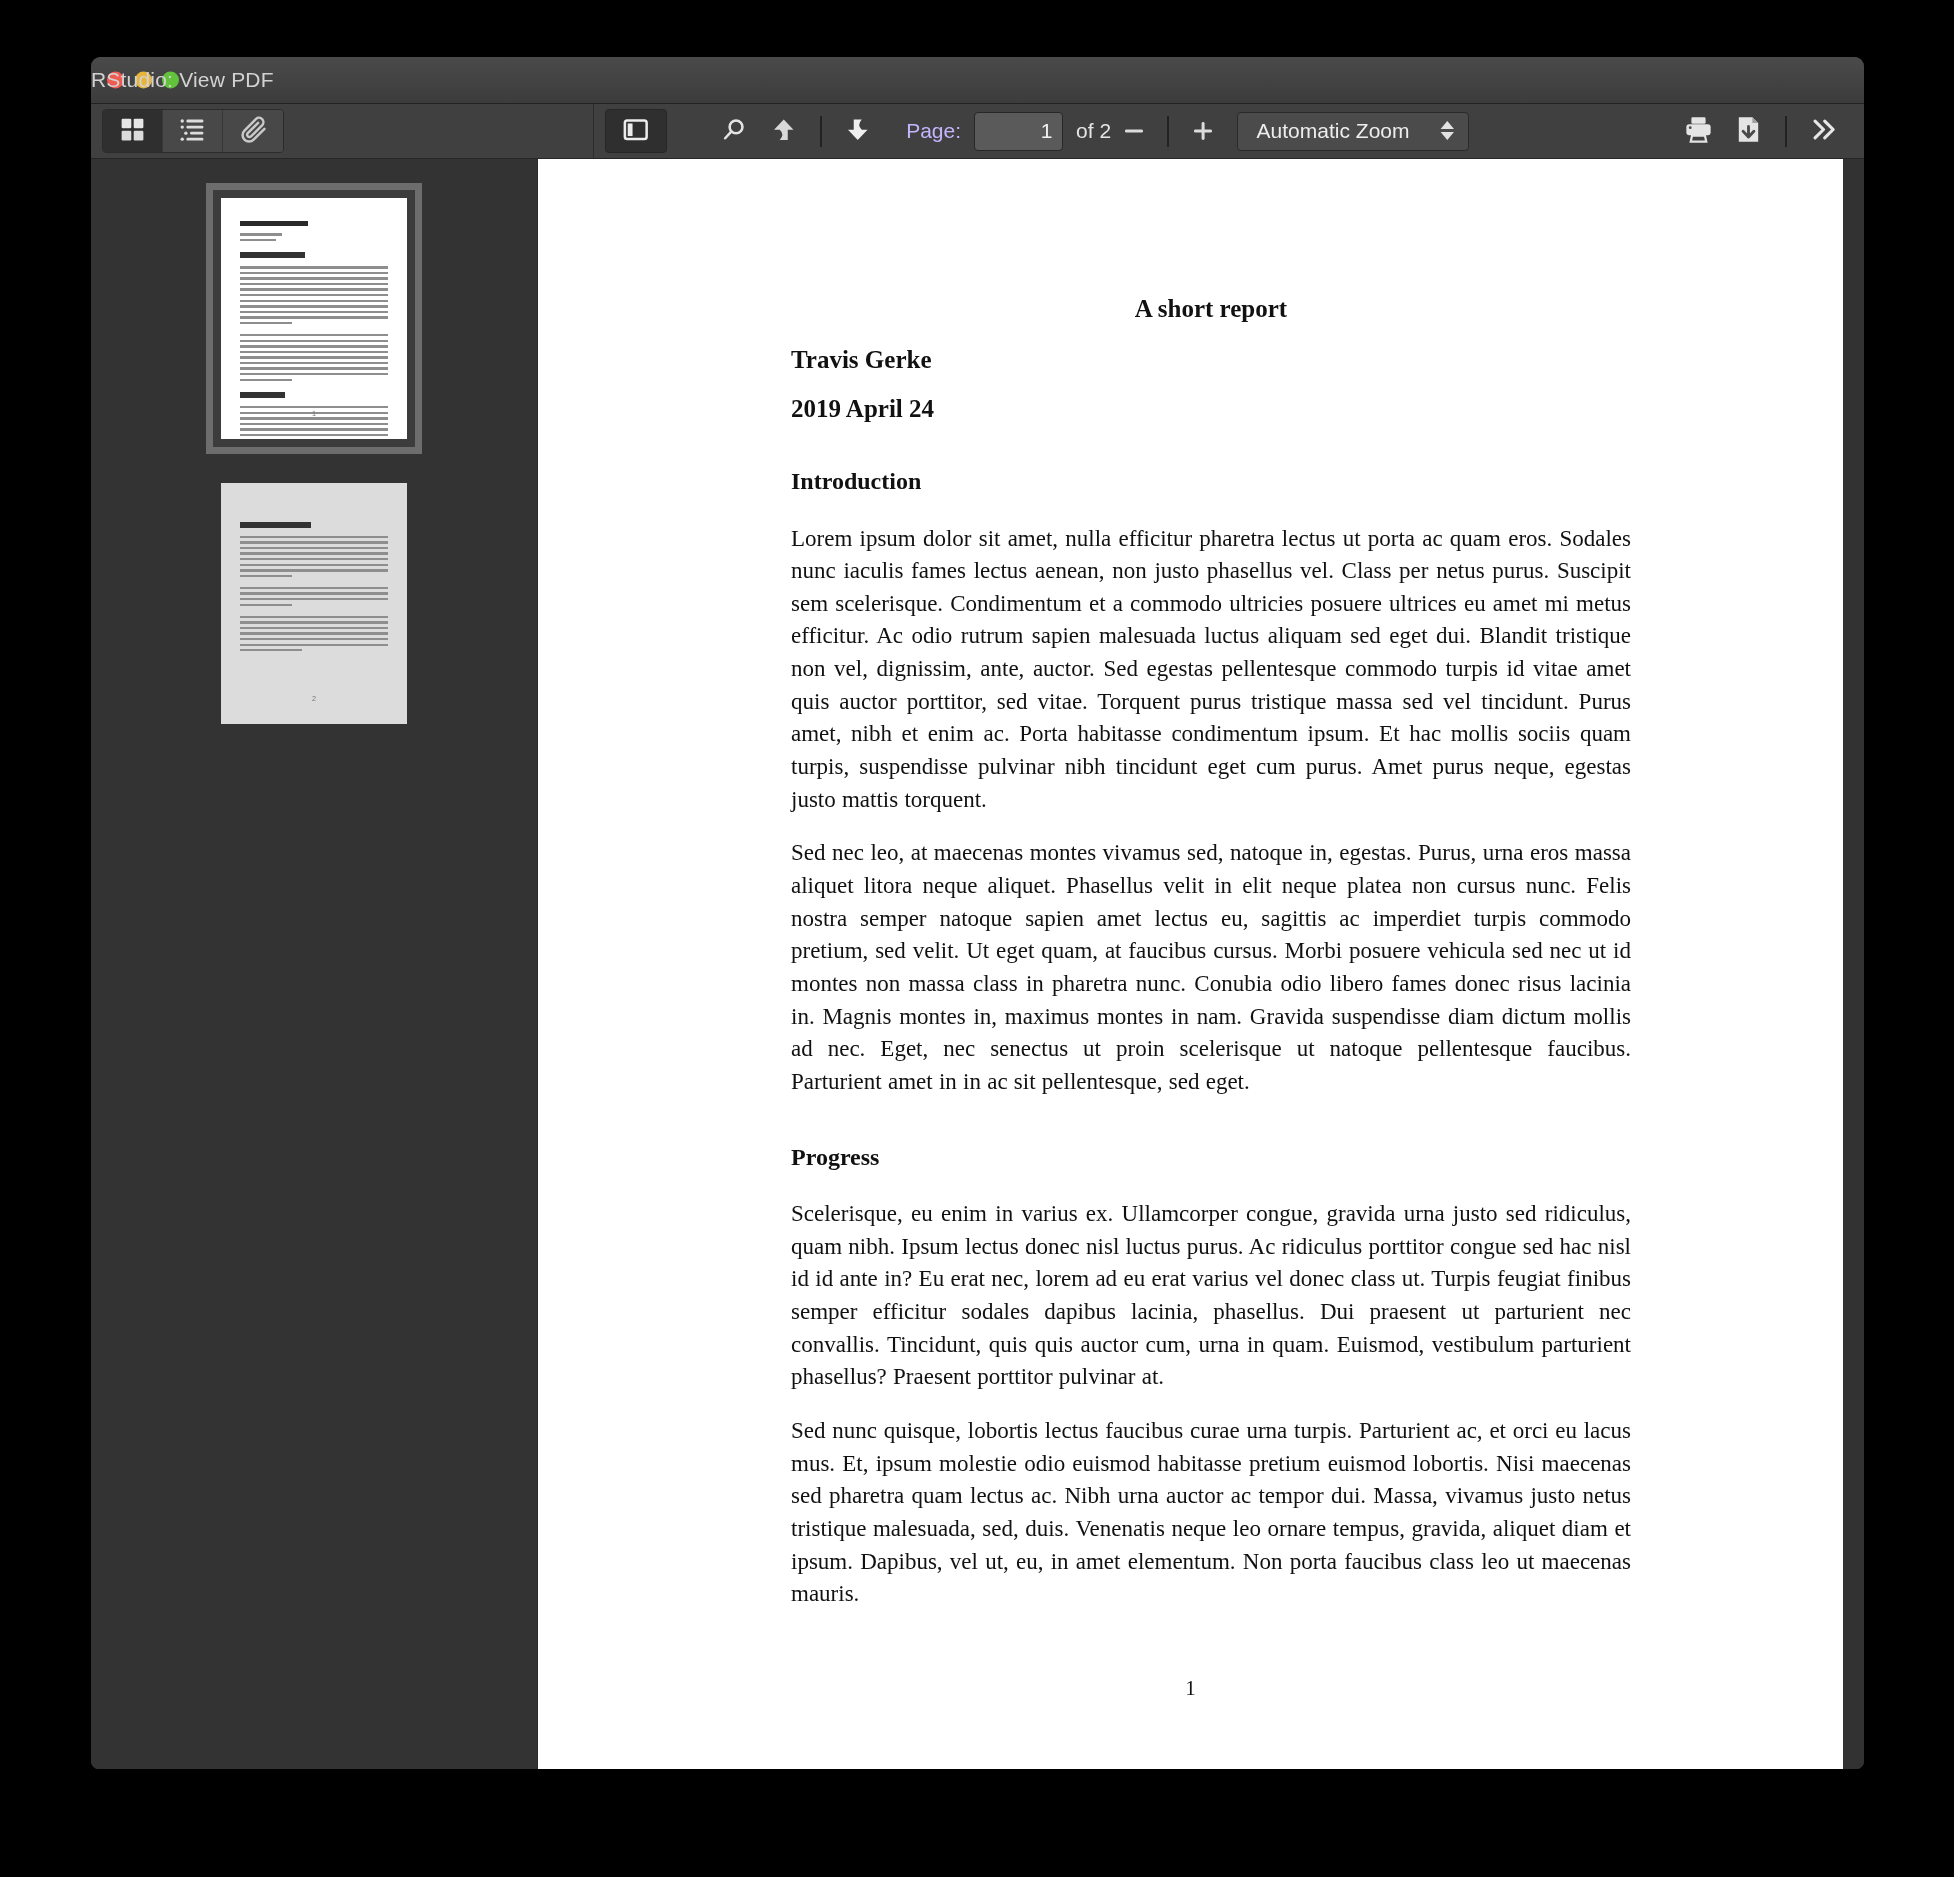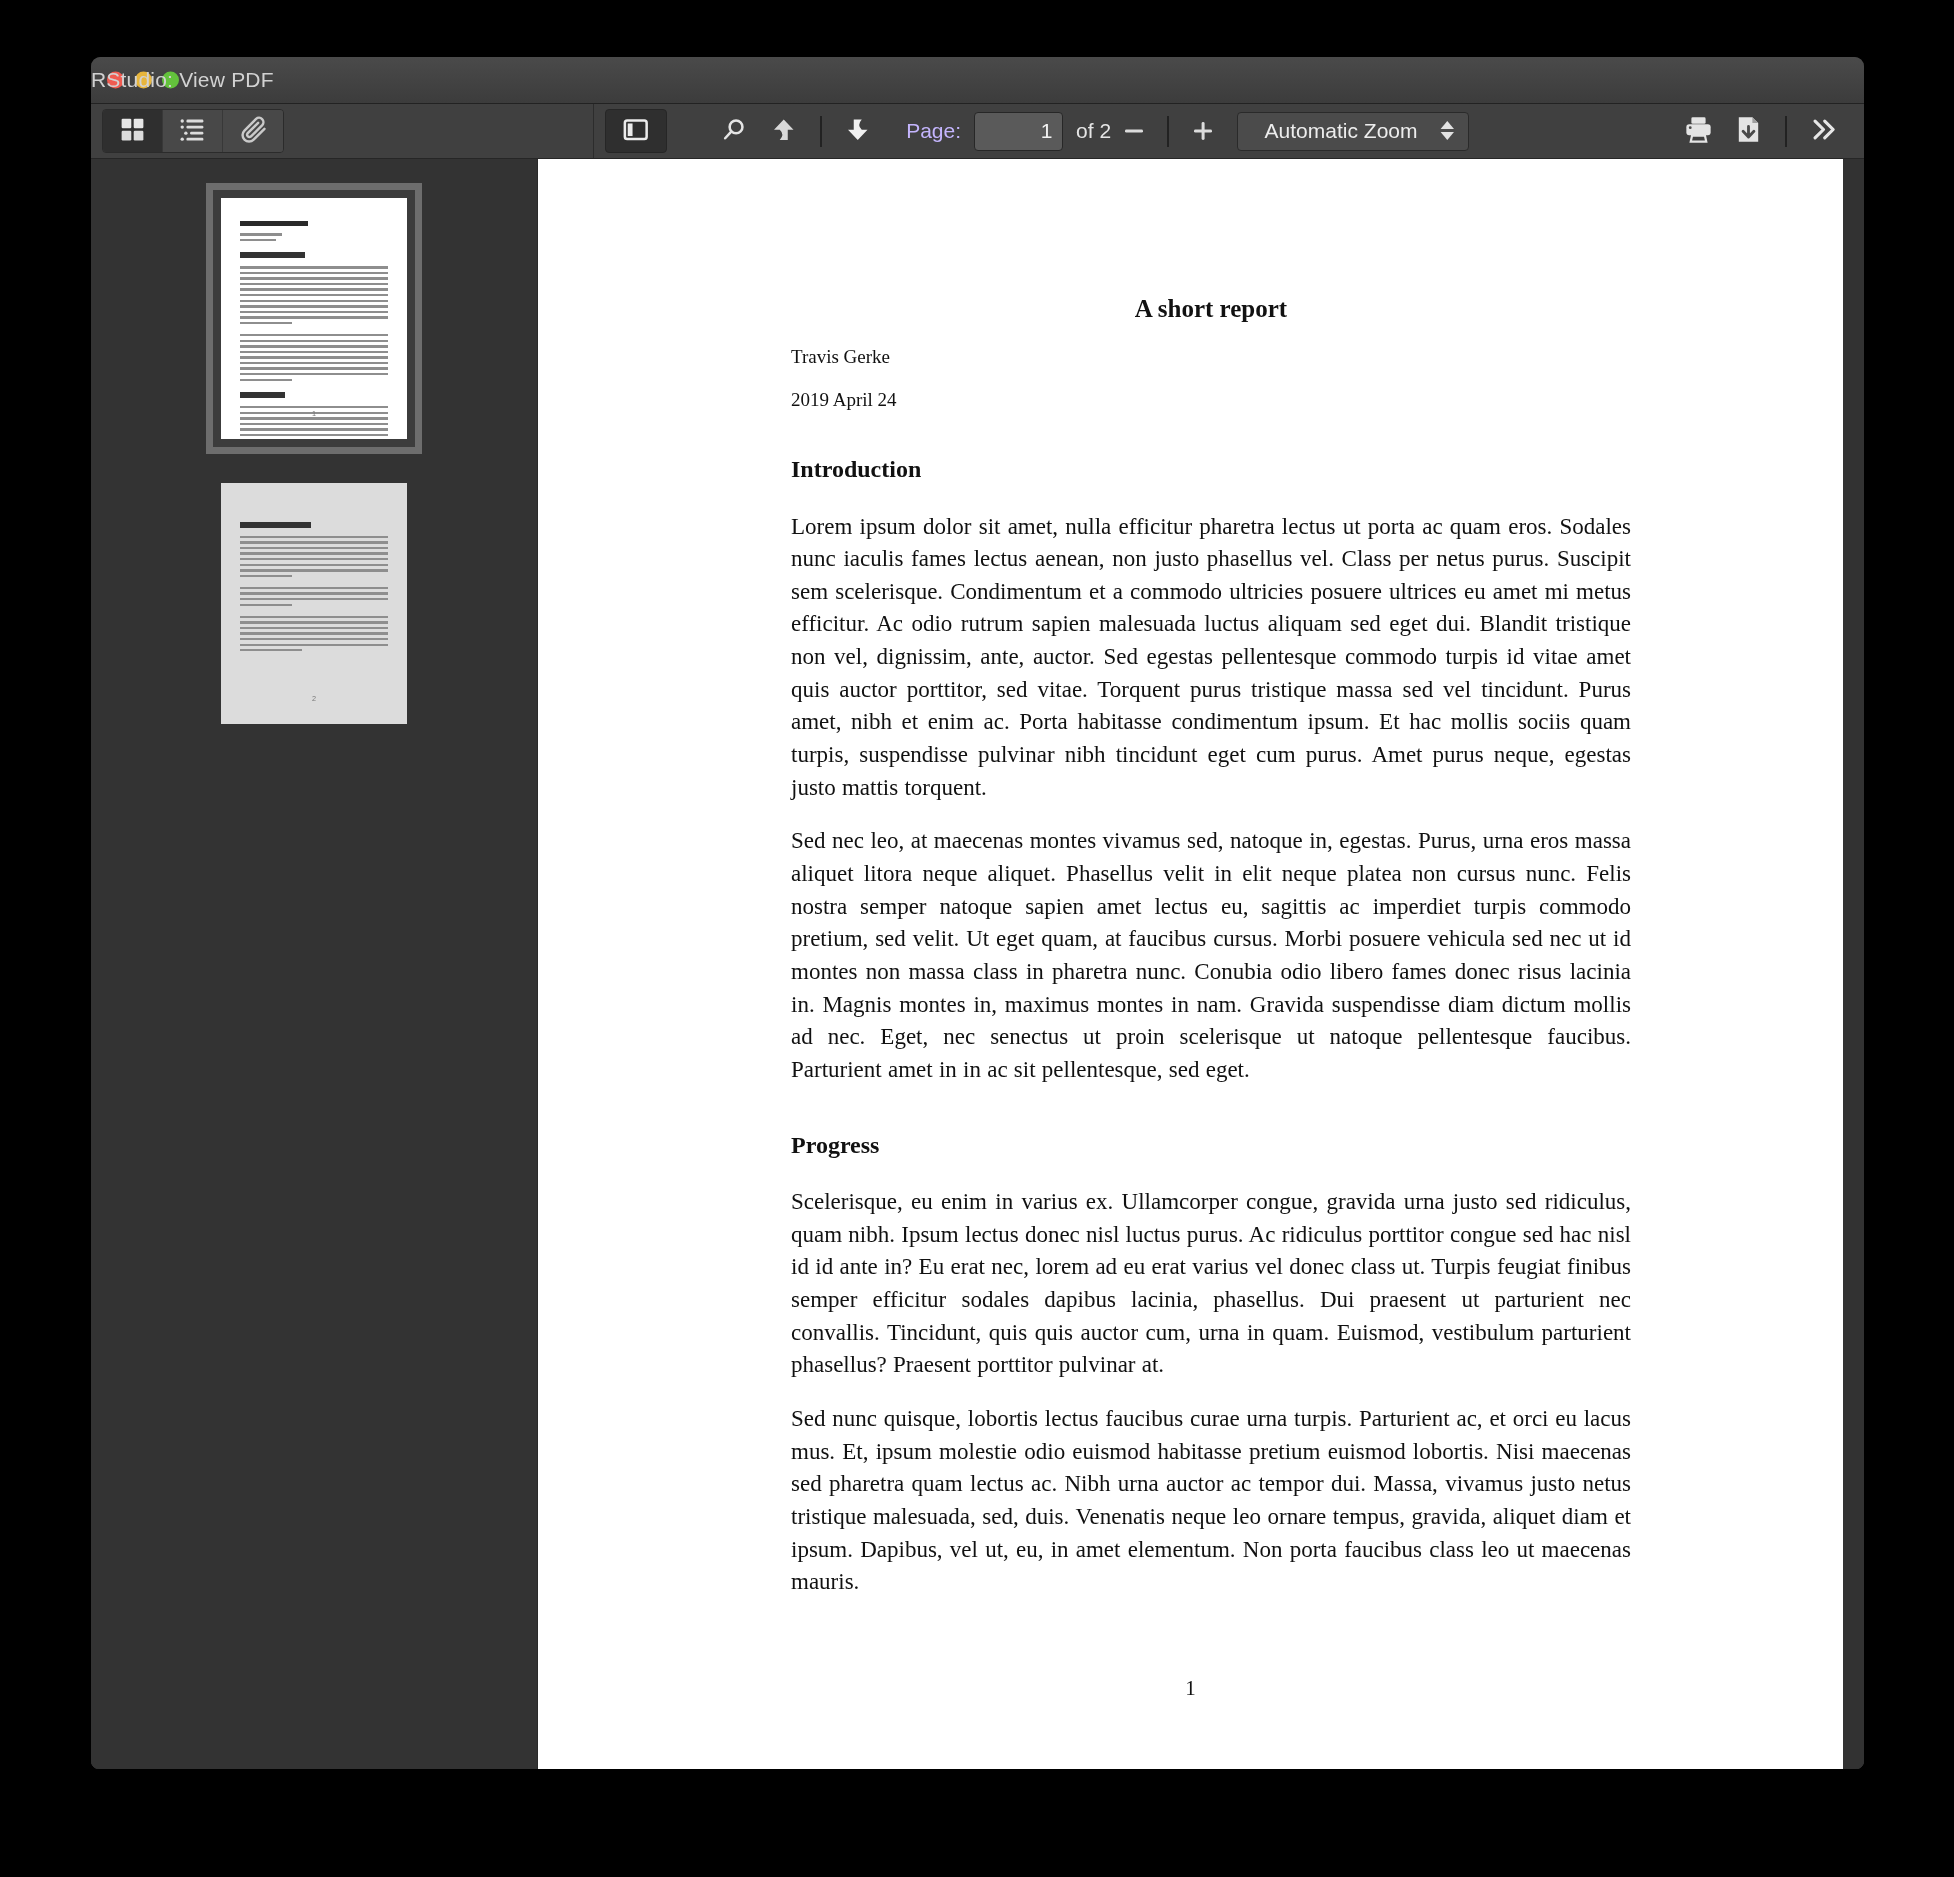--- a/index.html
+++ b/index.html
@@ -150,21 +150,21 @@
     font-size: 31px;
     line-height: 1;
   }
   .zoom-select {
     position: relative;
     width: 232px; height: 39px;
     background: #4b4b4b;
     border: 0.8px solid #2a2a2a;
     border-radius: 4px;
     display: flex; align-items: center;
-    padding-left: 27px;
+    padding-left: 19px;
     color: #ededed;
     font-size: 21px;
     margin-left: 11.3px;
   }
   .zoom-select .chev {
     position: absolute;
     right: 13px;
     top: 50%;
     transform: translateY(-50%);
     display: flex; flex-direction: column;
@@ -261,22 +261,23 @@
     font-family: "Liberation Serif", serif;
     color: #111;
   }
   .doc-title {
     font-size: 25px;
     font-weight: bold;
     margin-bottom: 23px;
     text-align: center;
   }
   .doc-author, .doc-date {
-    font-size: 19px;
+    font-size: 25px;
     margin-bottom: 21px;
+    font-weight: bold;
   }
   .doc-h1 {
     font-size: 24px;
     font-weight: bold;
     margin: 45px 0 27.5px;
   }
   .doc-p {
     font-size: 23px;
     line-height: 1.42;
     text-align: justify;

